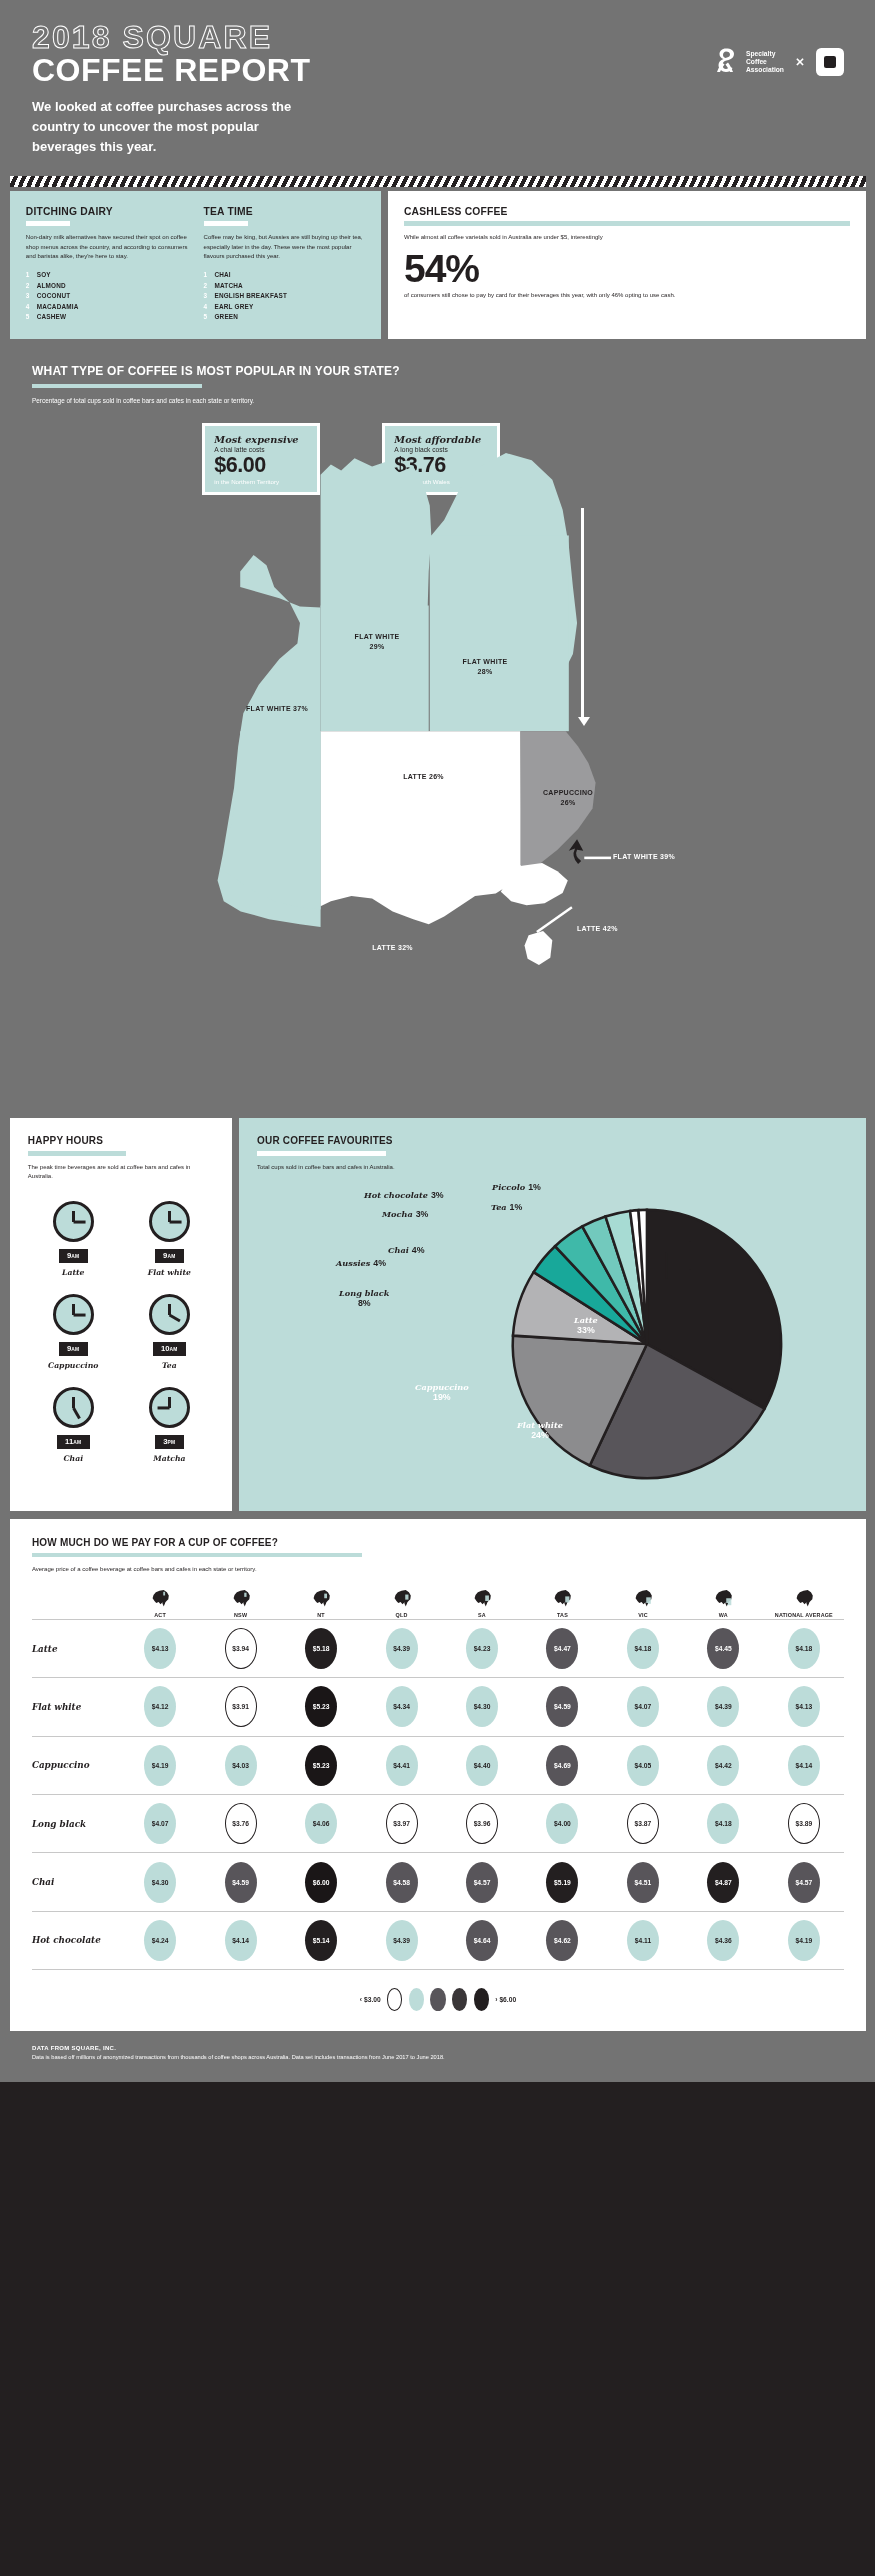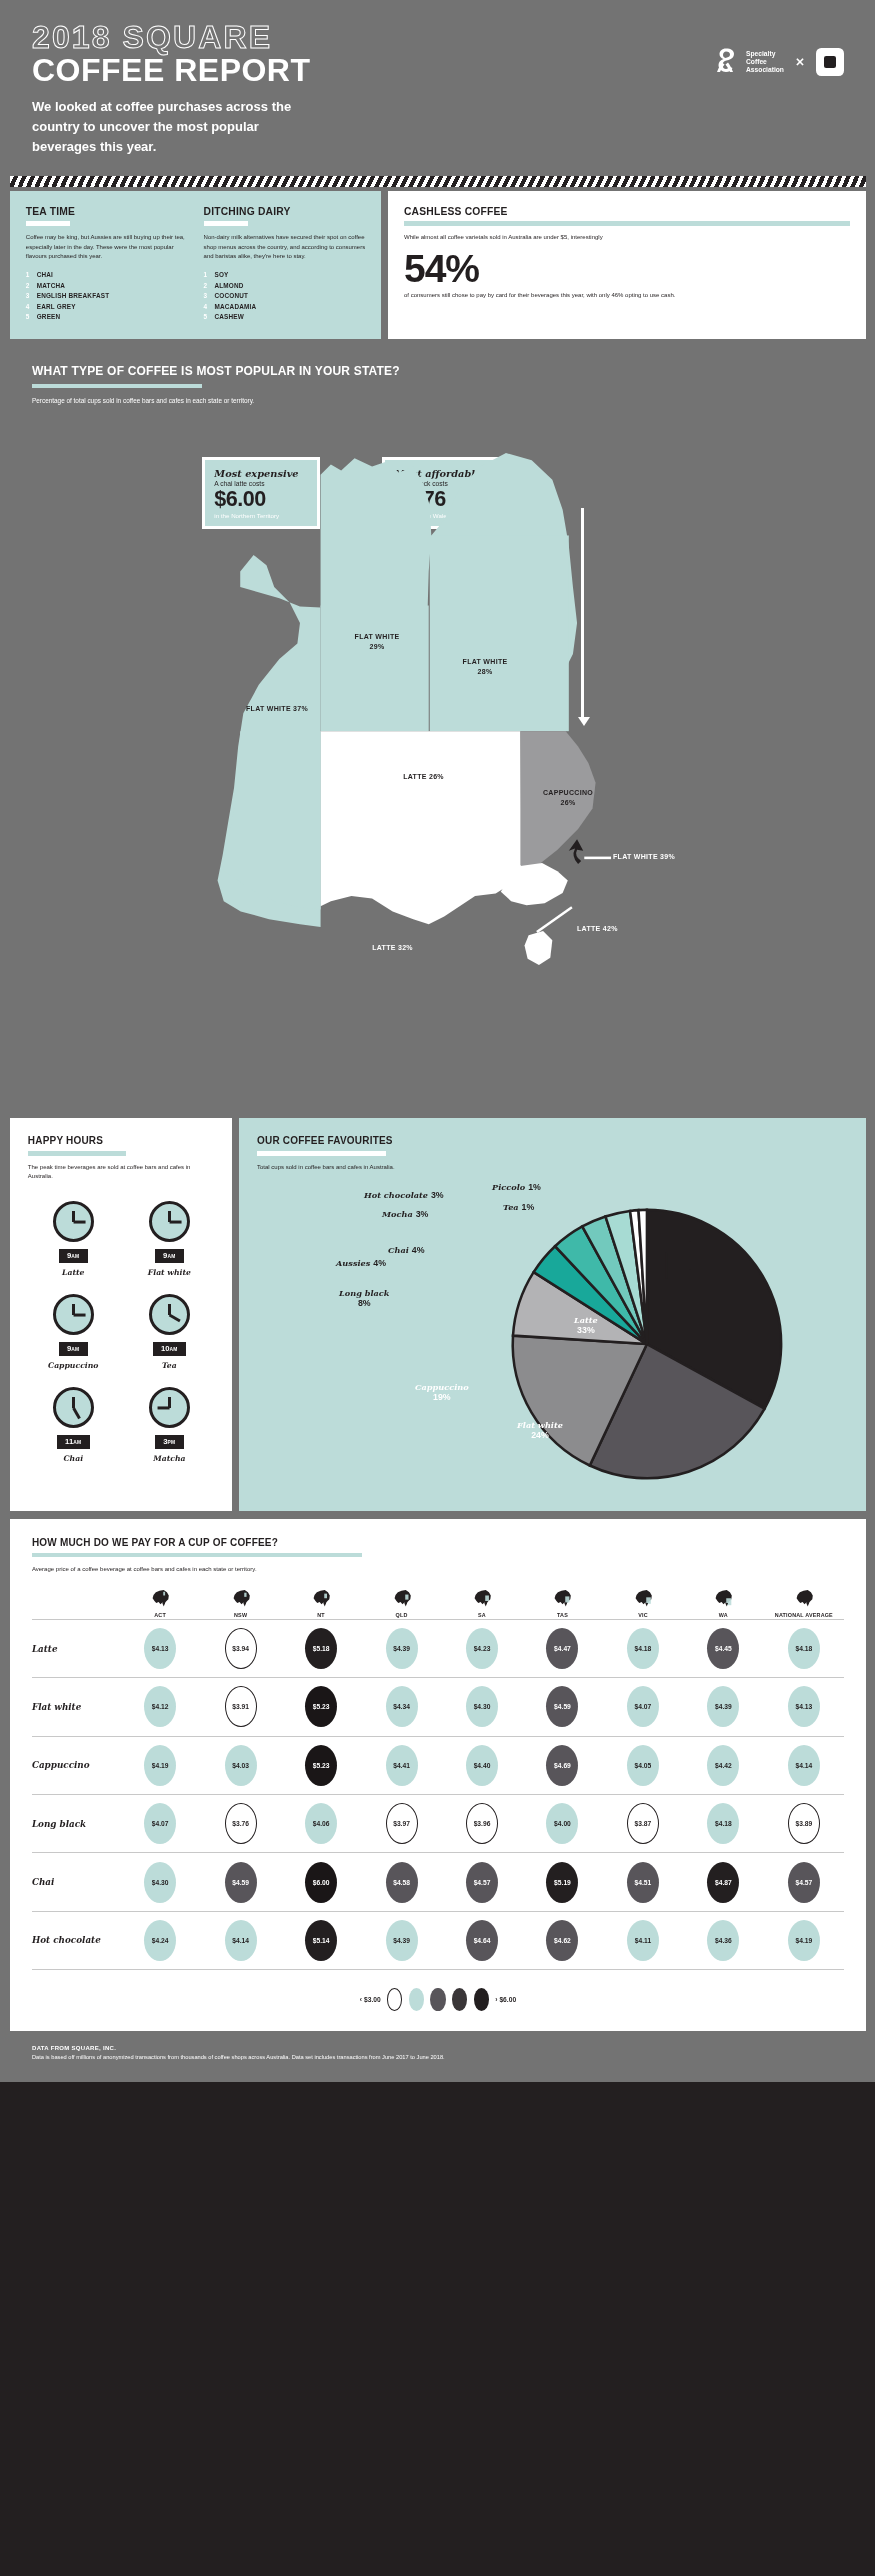--- a/index.html
+++ b/index.html
@@ -63,21 +63,21 @@
     letter-spacing:-1px; margin:7.2px 0 4.1px 0;
   }
 
   
   .sec-dark { padding:25px 32px 15.5px 32px; }
   .sec-title-w { font-size:12px; font-weight:bold; color:#fff; letter-spacing:0.2px;}
   .sec-rule-t { height:4.1px; width:170px; background:#bcdcd9; margin:5.2px 0 9.3px 0;}
   .sec-sub-w { font-size:6.4px; color:#fff; font-weight:500; }
   .mapwrap { position:relative; height:685px; margin-top:13.4px;}
   .callout {
-    position:absolute; background:#bcdcd9; border:3.6px solid #fff; padding:8.2px 9.3px 7.2px 9.3px; width:118px;margin-top:34px;
+    position:absolute; background:#bcdcd9; border:3.6px solid #fff; padding:8.2px 9.3px 7.2px 9.3px; width:118px;
   }
   .co-script { font-family:"DejaVu Serif", serif; font-style:italic; font-weight:bold; font-size:9.8px; color:#231f20;}
   .co-line { font-size:6.7px; color:#231f20; margin-top:1.5px; font-weight:500;}
   .co-price { font-size:21.6px; font-weight:bold; color:#231f20; letter-spacing:-0.5px; line-height:1.08;}
   .co-where { font-size:6.2px; color:#fff; font-weight:500; margin-top:1px;}
   .lead { position:absolute; background:#fff; width:2.6px;}
   .arrowhead { position:absolute; width:0; height:0; border-left:6.2px solid transparent; border-right:6.2px solid transparent; border-top:9.3px solid #fff;}
   .maplabel { position:absolute; font-size:7px; font-weight:bold; letter-spacing:0.3px; text-align:center; line-height:1.35;}
   .ml-dark { color:#231f20;}
   .ml-light { color:#fff;}
@@ -148,20 +148,47 @@
           <div class="sq-inner"></div>
         </div>
     </div>
   </div>
 
   <div class="stripe"></div>
 
   <div class="panels">
     <div class="panel p-a">
       <div class="p-col">
+        <div class="p-title">DITCHING DAIRY</div>
+        <div class="p-rule"></div>
+        <div class="p-body">Non-dairy milk alternatives have secured their spot on coffee shop menus across the country, and according to consumers and baristas alike, they're here to stay.</div>
+        <div class="p-list">
+          <div class="p-li">
+              <span class="p-num">1</span>
+              <span class="p-txt">SOY</span>
+            </div>
+          <div class="p-li">
+              <span class="p-num">2</span>
+              <span class="p-txt">ALMOND</span>
+            </div>
+          <div class="p-li">
+              <span class="p-num">3</span>
+              <span class="p-txt">COCONUT</span>
+            </div>
+          <div class="p-li">
+              <span class="p-num">4</span>
+              <span class="p-txt">MACADAMIA</span>
+            </div>
+          <div class="p-li">
+              <span class="p-num">5</span>
+              <span class="p-txt">CASHEW</span>
+            </div>
+        </div>
+      </div>
+      <div class="p-col">
         <div class="p-title">TEA TIME</div>
         <div class="p-rule"></div>
         <div class="p-body">Coffee may be king, but Aussies are still buying up their tea, especially later in the day. These were the most popular flavours purchased this year.</div>
         <div class="p-list">
           <div class="p-li">
               <span class="p-num">1</span>
               <span class="p-txt">CHAI</span>
             </div>
           <div class="p-li">
               <span class="p-num">2</span>
@@ -171,47 +198,20 @@
               <span class="p-num">3</span>
               <span class="p-txt">ENGLISH BREAKFAST</span>
             </div>
           <div class="p-li">
               <span class="p-num">4</span>
               <span class="p-txt">EARL GREY</span>
             </div>
           <div class="p-li">
               <span class="p-num">5</span>
               <span class="p-txt">GREEN</span>
-            </div>
-        </div>
-      </div>
-      <div class="p-col">
-        <div class="p-title">DITCHING DAIRY</div>
-        <div class="p-rule"></div>
-        <div class="p-body">Non-dairy milk alternatives have secured their spot on coffee shop menus across the country, and according to consumers and baristas alike, they're here to stay.</div>
-        <div class="p-list">
-          <div class="p-li">
-              <span class="p-num">1</span>
-              <span class="p-txt">SOY</span>
-            </div>
-          <div class="p-li">
-              <span class="p-num">2</span>
-              <span class="p-txt">ALMOND</span>
-            </div>
-          <div class="p-li">
-              <span class="p-num">3</span>
-              <span class="p-txt">COCONUT</span>
-            </div>
-          <div class="p-li">
-              <span class="p-num">4</span>
-              <span class="p-txt">MACADAMIA</span>
-            </div>
-          <div class="p-li">
-              <span class="p-num">5</span>
-              <span class="p-txt">CASHEW</span>
             </div>
         </div>
       </div>
     </div>
 
     <div class="panel white p-b">
       <div class="p-title">CASHLESS COFFEE</div>
       <div class="p-rule teal"></div>
       <div class="p-body">While almost all coffee varietals sold in Australia are under $5, interestingly</div>
       <div class="bignum">54%</div>
@@ -366,21 +366,21 @@
             <line x1="455" y1="118" x2="455" y2="172" stroke="#231f20" stroke-width="4"></line>
             <line x1="408" y1="140" x2="408" y2="190" stroke="#231f20" stroke-width="4"></line>
             <line x1="372" y1="148" x2="372" y2="196" stroke="#231f20" stroke-width="4"></line>
           </svg>
         <div class="pielabel" style="left:107px; top:13.4px;"><span>Hot chocolate</span> <b>3%</b></div>
         <div class="pielabel" style="left:125px; top:32px;"><span>Mocha</span> <b>3%</b></div>
         <div class="pielabel" style="left:131px; top:44px;margin-top:24px;"><span>Chai</span> <b>4%</b></div>
         <div class="pielabel" style="left:79px; top:81px;"><span>Aussies</span> <b>4%</b></div>
         <div class="pielabel" style="left:82px; top:111px; text-align:center;"><div>Long black</div><b>8%</b></div>
         <div class="pielabel" style="left:235px; top:5.2px;"><span>Piccolo</span> <b>1%</b></div>
-        <div class="pielabel" style="left:246px; top:25px;"><span>Tea</span> <b>1%</b></div>
+        <div class="pielabel" style="left:234px; top:25px;"><span>Tea</span> <b>1%</b></div>
         <div class="pielabel inpie" style="left:317px; top:138px;"><div>Latte</div><b>33%</b></div>
         <div class="pielabel inpie" style="left:260px; top:243px;"><div>Flat white</div><b>24%</b></div>
         <div class="pielabel inpie" style="left:158px; top:205px;"><div>Cappuccino</div><b>19%</b></div>
       </div>
     </div>
   </div>
 
   <div class="pricesec">
     <div class="sec-title-d">HOW MUCH DO WE PAY FOR A CUP OF COFFEE?</div>
     <div class="sec-rule-d" style="width:330px;"></div>

